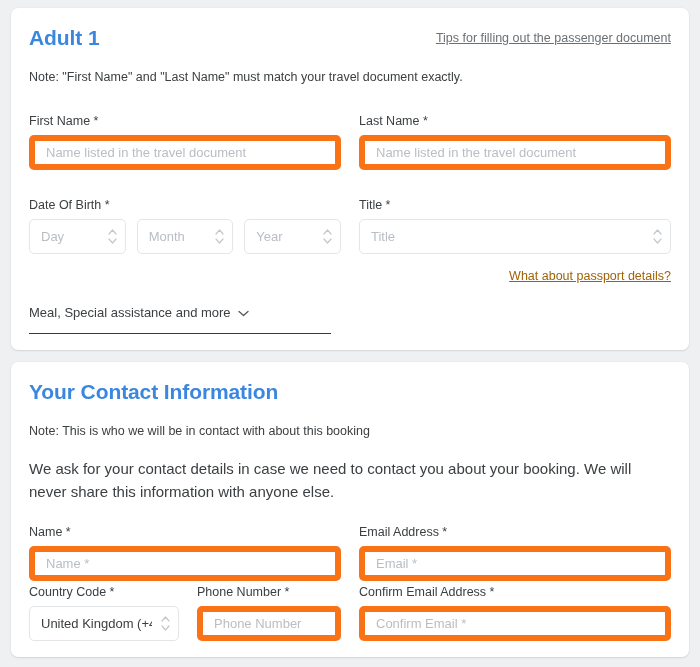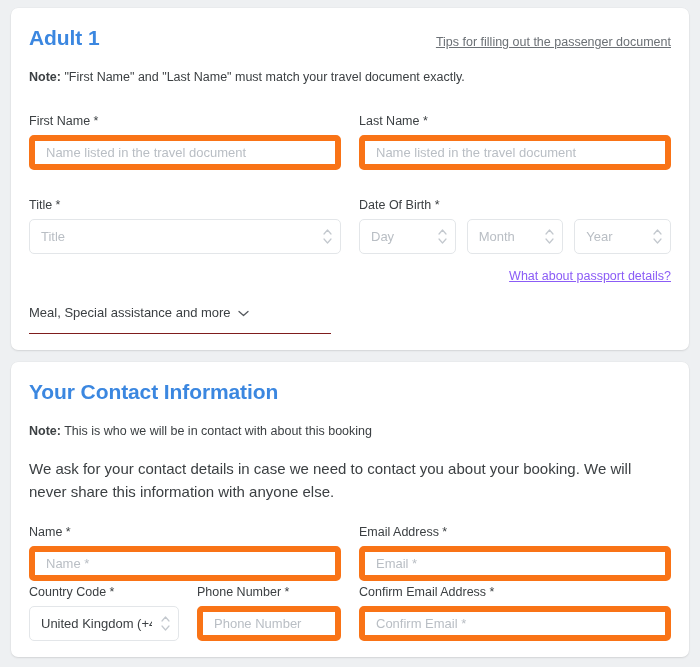--- a/index.html
+++ b/index.html
@@ -25,21 +25,21 @@
     gap: 12px;
   }
   .card {
     background: #ffffff;
     border-radius: 7px;
     box-shadow: 0 1px 2px rgba(0,0,0,0.10), 0 0 0 0.5px rgba(0,0,0,0.03);
     padding: 18px 18px 16px 18px;
   }
   .card-head {
     display: flex;
-    align-items: flex-end;
+    align-items: center;
     justify-content: space-between;
   }
   .card-title {
     color: #3b87e0;
     font-size: 21px;
     font-weight: bold;
     letter-spacing: -0.1px;
     margin: 0;
     line-height: 1.1;
   }
@@ -47,21 +47,21 @@
     color: #6b7075;
     font-size: 12.5px;
     white-space: nowrap;
   }
   .note {
     margin-top: 20px;
     font-size: 12.5px;
     color: #3c4043;
     line-height: 1.35;
   }
-  .note b { font-weight: bold; text-align: center; }
+  .note b { font-weight: normal; text-align: center; }
   .para {
     margin-top: 17px;
     font-size: 15px;
     color: #3c4043;
     line-height: 1.55;
     max-width: 645px;
   }
   .grid2 {
     display: flex;
     gap: 18px;
@@ -128,21 +128,21 @@
     pointer-events: none;
   }
   .spinner svg { display: block; }
   .dob-row { display: flex; gap: 11px; }
   .dob-cell { flex: 1 1 0; min-width: 0; }
   .sub-link-row {
     margin-top: 14px;
     text-align: right;
   }
   .sub-link {
-    color: #8b5cf6;
+    color: #a16207;
     font-size: 12.5px;
   }
   .accordion {
     margin-top: 22px;
     width: 47%;
     border-bottom: 1px solid #7f1d1d;
     padding-bottom: 13px;
   }
   .accordion-btn {
     display: inline-flex;
@@ -191,88 +191,88 @@
         <input class="inp" type="text" placeholder="Name listed in the travel document" style="">
       </div>
       <div class="col">
         <label class="field-label">Last Name *</label>
         <input class="inp" type="text" placeholder="Name listed in the travel document" style="">
       </div>
     </div>
 
     <div class="grid2">
       <div class="col">
+        <label class="field-label">Date Of Birth *</label>
+        <div class="dob-row">
+
+          <div class="dob-cell">
+            <div class="sel-wrap">
+              <div class="sel">
+                <span class="sel-text">Day</span>
+              </div>
+              <span class="spinner">
+                <svg width="9" height="6" viewBox="0 0 9 6">
+                    <path d="M1 5 L4.5 1 L8 5" fill="none" stroke="#c3c8ce" stroke-width="1.2" stroke-linecap="round" stroke-linejoin="round"></path>
+                  </svg>
+                <svg width="9" height="6" viewBox="0 0 9 6">
+                    <path d="M1 1 L4.5 5 L8 1" fill="none" stroke="#c3c8ce" stroke-width="1.2" stroke-linecap="round" stroke-linejoin="round"></path>
+                  </svg>
+              </span>
+            </div>
+          </div>
+
+          <div class="dob-cell">
+            <div class="sel-wrap">
+              <div class="sel">
+                <span class="sel-text">Month</span>
+              </div>
+              <span class="spinner">
+                <svg width="9" height="6" viewBox="0 0 9 6">
+                    <path d="M1 5 L4.5 1 L8 5" fill="none" stroke="#c3c8ce" stroke-width="1.2" stroke-linecap="round" stroke-linejoin="round"></path>
+                  </svg>
+                <svg width="9" height="6" viewBox="0 0 9 6">
+                    <path d="M1 1 L4.5 5 L8 1" fill="none" stroke="#c3c8ce" stroke-width="1.2" stroke-linecap="round" stroke-linejoin="round"></path>
+                  </svg>
+              </span>
+            </div>
+          </div>
+
+          <div class="dob-cell">
+            <div class="sel-wrap">
+              <div class="sel">
+                <span class="sel-text">Year</span>
+              </div>
+              <span class="spinner">
+                <svg width="9" height="6" viewBox="0 0 9 6">
+                    <path d="M1 5 L4.5 1 L8 5" fill="none" stroke="#c3c8ce" stroke-width="1.2" stroke-linecap="round" stroke-linejoin="round"></path>
+                  </svg>
+                <svg width="9" height="6" viewBox="0 0 9 6">
+                    <path d="M1 1 L4.5 5 L8 1" fill="none" stroke="#c3c8ce" stroke-width="1.2" stroke-linecap="round" stroke-linejoin="round"></path>
+                  </svg>
+              </span>
+            </div>
+          </div>
+
+        </div>
+      </div>
+
+      <div class="col">
         <label class="field-label">Title *</label>
         <div class="sel-wrap">
           <div class="sel">
             <span class="sel-text">Title</span>
           </div>
           <span class="spinner">
             <svg width="9" height="6" viewBox="0 0 9 6">
                 <path d="M1 5 L4.5 1 L8 5" fill="none" stroke="#c3c8ce" stroke-width="1.2" stroke-linecap="round" stroke-linejoin="round"></path>
               </svg>
             <svg width="9" height="6" viewBox="0 0 9 6">
                 <path d="M1 1 L4.5 5 L8 1" fill="none" stroke="#c3c8ce" stroke-width="1.2" stroke-linecap="round" stroke-linejoin="round"></path>
               </svg>
           </span>
-        </div>
-      </div>
-
-      <div class="col">
-        <label class="field-label">Date Of Birth *</label>
-        <div class="dob-row">
-
-          <div class="dob-cell">
-            <div class="sel-wrap">
-              <div class="sel">
-                <span class="sel-text">Day</span>
-              </div>
-              <span class="spinner">
-                <svg width="9" height="6" viewBox="0 0 9 6">
-                    <path d="M1 5 L4.5 1 L8 5" fill="none" stroke="#c3c8ce" stroke-width="1.2" stroke-linecap="round" stroke-linejoin="round"></path>
-                  </svg>
-                <svg width="9" height="6" viewBox="0 0 9 6">
-                    <path d="M1 1 L4.5 5 L8 1" fill="none" stroke="#c3c8ce" stroke-width="1.2" stroke-linecap="round" stroke-linejoin="round"></path>
-                  </svg>
-              </span>
-            </div>
-          </div>
-
-          <div class="dob-cell">
-            <div class="sel-wrap">
-              <div class="sel">
-                <span class="sel-text">Month</span>
-              </div>
-              <span class="spinner">
-                <svg width="9" height="6" viewBox="0 0 9 6">
-                    <path d="M1 5 L4.5 1 L8 5" fill="none" stroke="#c3c8ce" stroke-width="1.2" stroke-linecap="round" stroke-linejoin="round"></path>
-                  </svg>
-                <svg width="9" height="6" viewBox="0 0 9 6">
-                    <path d="M1 1 L4.5 5 L8 1" fill="none" stroke="#c3c8ce" stroke-width="1.2" stroke-linecap="round" stroke-linejoin="round"></path>
-                  </svg>
-              </span>
-            </div>
-          </div>
-
-          <div class="dob-cell">
-            <div class="sel-wrap">
-              <div class="sel">
-                <span class="sel-text">Year</span>
-              </div>
-              <span class="spinner">
-                <svg width="9" height="6" viewBox="0 0 9 6">
-                    <path d="M1 5 L4.5 1 L8 5" fill="none" stroke="#c3c8ce" stroke-width="1.2" stroke-linecap="round" stroke-linejoin="round"></path>
-                  </svg>
-                <svg width="9" height="6" viewBox="0 0 9 6">
-                    <path d="M1 1 L4.5 5 L8 1" fill="none" stroke="#c3c8ce" stroke-width="1.2" stroke-linecap="round" stroke-linejoin="round"></path>
-                  </svg>
-              </span>
-            </div>
-          </div>
-
         </div>
       </div>
     </div>
 
     <div class="sub-link-row">
       <a class="sub-link" href="#">What about passport details?</a>
     </div>
 
     <div class="accordion">
       <button class="accordion-btn">

